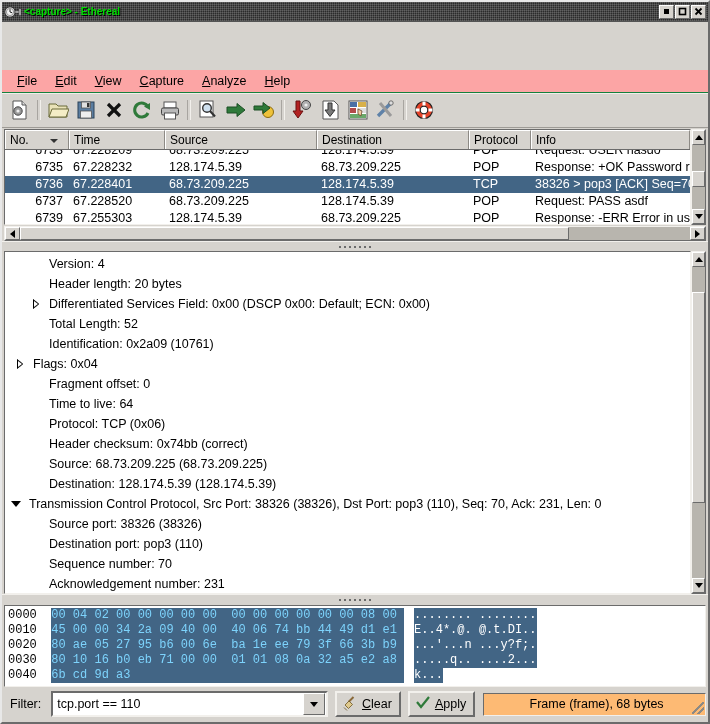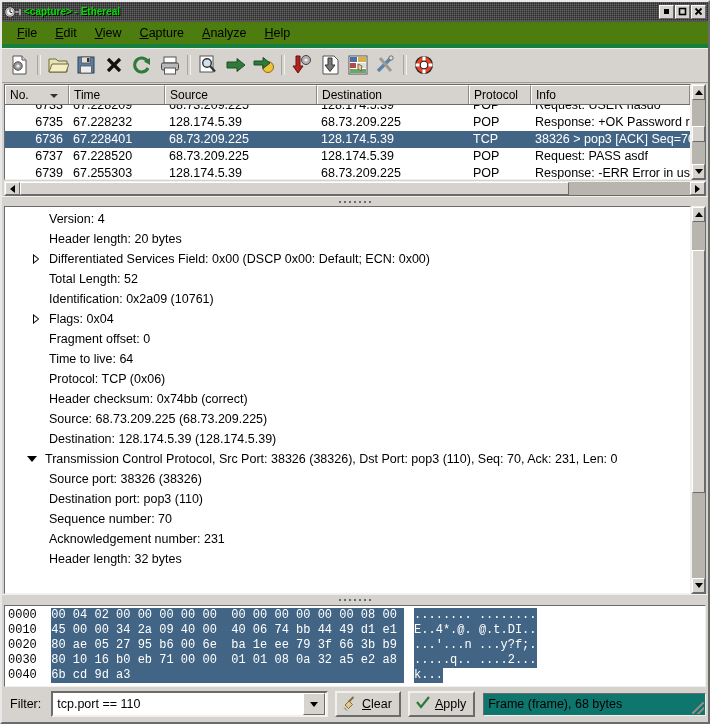--- a/index.html
+++ b/index.html
@@ -55,25 +55,26 @@
     background: #d6d3ce;
     border: 1px solid;
     border-color: #fff #6b6b6b #6b6b6b #fff;
     display: flex; align-items: center; justify-content: center;
     box-sizing: border-box;
   }
 
   
   .menubar {
     height: 22px;
-    background: #4d7c0f;
+    background: #fca5a5;
     display: flex; align-items: center;
     padding-left: 6px;
     flex: 0 0 auto;
-    border-bottom: 4px solid #15803d;
+    border-bottom: 1px solid #15803d;
+    margin-top: 48px;
   }
   .menu-item {
     padding: 2px 9px;
     font-size: 12.5px;
     color: #000;
     white-space: nowrap;
   }
   .menu-item u { text-decoration: underline; }
 
   
@@ -278,21 +279,21 @@
     border: 1px solid;
     border-color: #6b6b6b #f2f0ec #f2f0ec #6b6b6b;
     box-sizing: border-box;
     overflow: hidden;
     padding: 2px 0 0 3px;
     font-family: "Liberation Mono", "DejaVu Sans Mono", monospace;
     font-size: 12px;
   }
   .hline { height: 15px; line-height: 15px; display: flex; white-space: pre; }
   .hoff { color: #000; }
-  .hbytes { color: #ffffff; background: #426585; }
+  .hbytes { color: #7dd3fc; background: #426585; }
   .hgap { width: 10px; }
   .hascii { color: #fff; background: #426585; }
 
   
   .filterbar {
     height: 30px;
     margin: 2px 2px 3px 2px;
     display: flex; align-items: center;
     flex: 0 0 auto;
     gap: 4px;
@@ -339,29 +340,30 @@
     display: flex; align-items: center; gap: 4px;
     font-size: 12.5px;
     box-sizing: border-box;
     flex: 0 0 auto;
   }
   .statusbox {
     height: 23px;
     margin-left: 4px;
     flex: 1 1 auto;
     min-width: 0;
-    background: #0f766e;
+    background: #fdba74;
     border: 1px solid;
     border-color: #6b6b6b #f2f0ec #f2f0ec #6b6b6b;
     box-sizing: border-box;
     display: flex; align-items: center;
     padding-left: 4px;
     font-size: 12.5px;
     position: relative;
     overflow: hidden;
+    justify-content: center;
   }
   .resize-grip {
     position: absolute; right: 1px; bottom: 1px;
     width: 12px; height: 12px;
     background:
       linear-gradient(135deg, transparent 45%, #8d8a85 45%, #8d8a85 55%, transparent 55%),
       linear-gradient(135deg, transparent 70%, #8d8a85 70%, #8d8a85 80%, transparent 80%);
   }
 </style>
 </head>
@@ -627,21 +629,21 @@
           <span style="padding-left: 6px;">Differentiated Services Field: 0x00 (DSCP 0x00: Default; ECN: 0x00)</span>
         </div>
         <div class="trow" style="padding-left: 24px;">
           <span class="tw"></span>
           <span style="padding-left: 6px;">Total Length: 52</span>
         </div>
         <div class="trow" style="padding-left: 24px;">
           <span class="tw"></span>
           <span style="padding-left: 6px;">Identification: 0x2a09 (10761)</span>
         </div>
-        <div class="trow" style="padding-left: 24px;">
+        <div class="trow" style="padding-left: 8px;">
           <span class="tw">
             <span class="tri-right"></span>
           </span>
           <span style="padding-left: 6px;">Flags: 0x04</span>
         </div>
         <div class="trow" style="padding-left: 24px;">
           <span class="tw"></span>
           <span style="padding-left: 6px;">Fragment offset: 0</span>
         </div>
         <div class="trow" style="padding-left: 24px;">
@@ -657,21 +659,21 @@
           <span style="padding-left: 6px;">Header checksum: 0x74bb (correct)</span>
         </div>
         <div class="trow" style="padding-left: 24px;">
           <span class="tw"></span>
           <span style="padding-left: 6px;">Source: 68.73.209.225 (68.73.209.225)</span>
         </div>
         <div class="trow" style="padding-left: 24px;">
           <span class="tw"></span>
           <span style="padding-left: 6px;">Destination: 128.174.5.39 (128.174.5.39)</span>
         </div>
-        <div class="trow" style="padding-left: 20px; text-align: center;">
+        <div class="trow" style="padding-left: 4px; text-align: center;">
           <span class="tw">
             <span class="tri-down"></span>
           </span>
           <span style="padding-left: 6px;">Transmission Control Protocol, Src Port: 38326 (38326), Dst Port: pop3 (110), Seq: 70, Ack: 231, Len: 0</span>
         </div>
         <div class="trow" style="padding-left: 24px;">
           <span class="tw"></span>
           <span style="padding-left: 6px;">Source port: 38326 (38326)</span>
         </div>
         <div class="trow" style="padding-left: 24px;">

